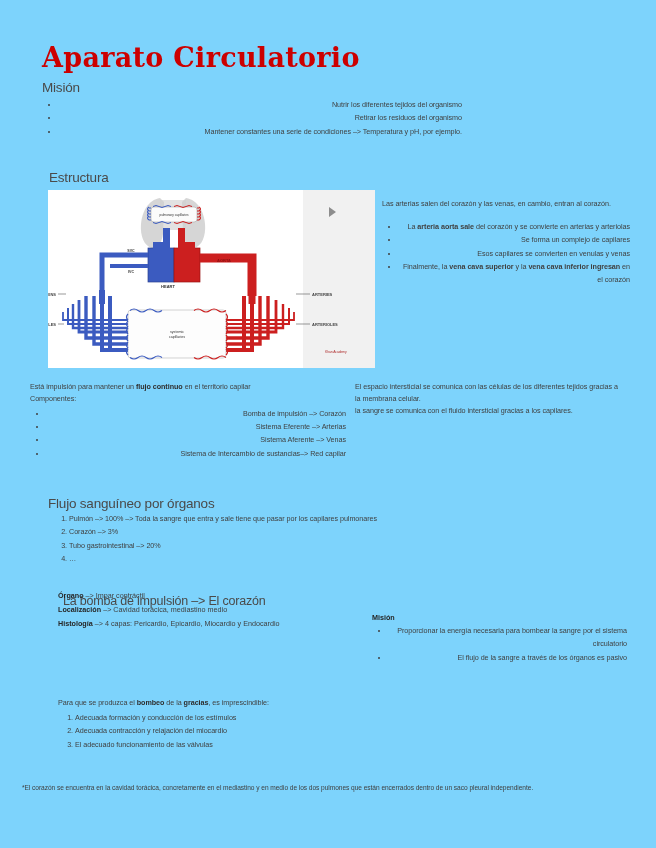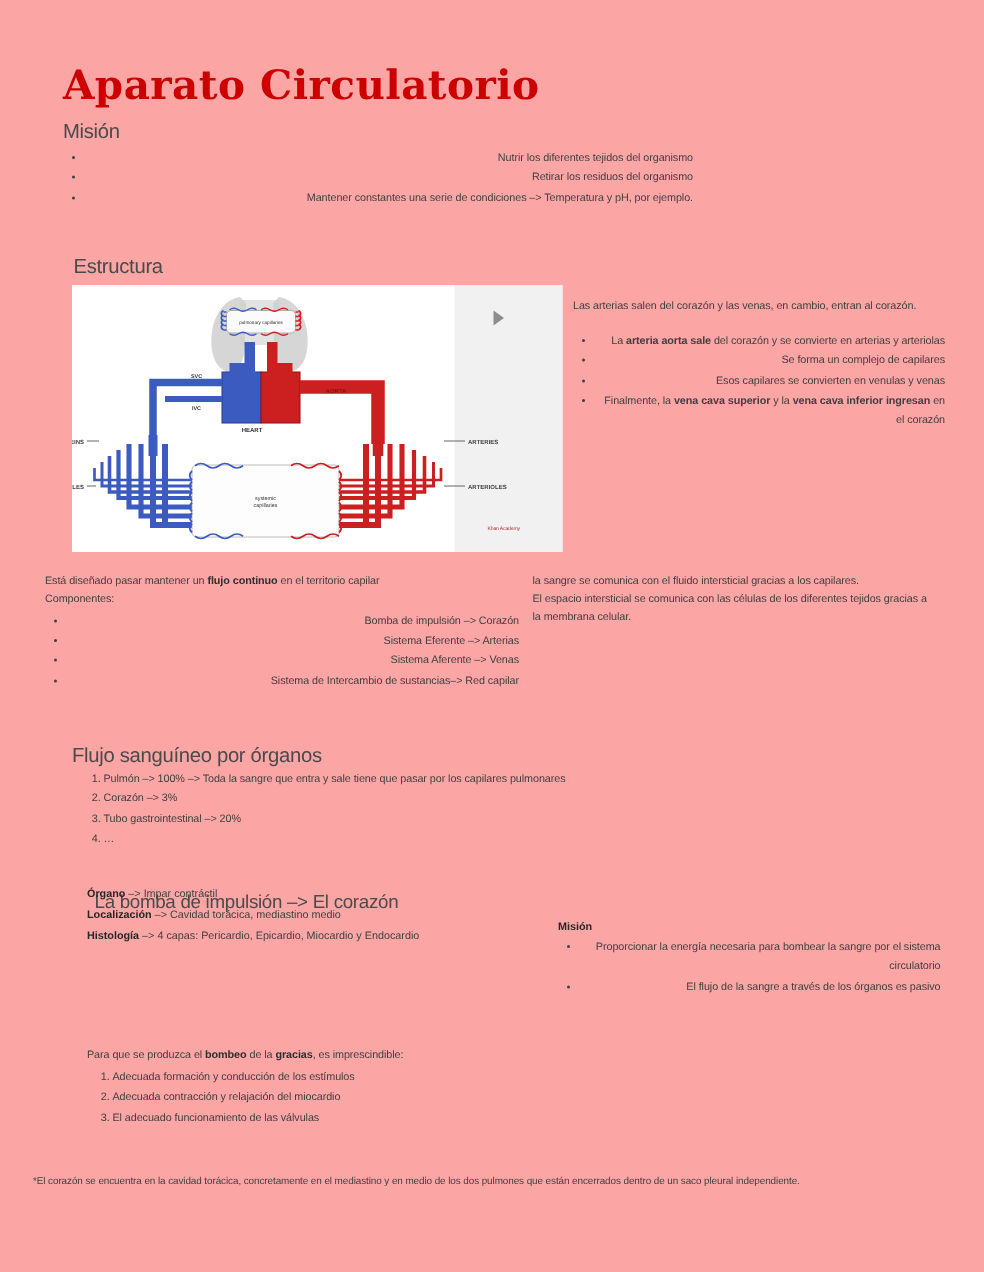--- a/index.html
+++ b/index.html
@@ -8,21 +8,21 @@
     background: #ffffff;
   }
   body {
     font-family: "Liberation Sans", sans-serif;
     color: #3a3a3a;
   }
   .page {
     position: relative;
     width: 656px;
     height: 848px;
-    background: #fca5a5;
+    background: #7dd3fc;
     overflow: hidden;
     box-sizing: border-box;
   }
 
   
   .doc-title {
     position: absolute;
     left: 42px;
     top: 44px;
     font-family: "DejaVu Serif", serif;
@@ -271,33 +271,33 @@
     <div class="body-text">Las arterias salen del corazón y las venas, en cambio, entran al corazón.</div>
     <ul class="bullets" id="right-intro-list">
       <li><span>La </span><b>arteria aorta sale</b><span> del corazón y se convierte en arterias y arteriolas</span></li>
       <li>Se forma un complejo de capilares</li>
       <li>Esos capilares se convierten en venulas y venas</li>
       <li><span>Finalmente, la </span><b>vena cava superior</b><span> y la </span><b>vena cava inferior ingresan</b><span> en el corazón</span></li>
     </ul>
   </div>
 
   <div class="blk" id="flujo-left">
-    <div class="body-text"><span>Está diseñado pasar mantener un </span><b>flujo continuo</b><span> en el territorio capilar</span></div>
+    <div class="body-text"><span>Está impulsión para mantener un </span><b>flujo continuo</b><span> en el territorio capilar</span></div>
     <div class="body-text">Componentes:</div>
     <ul class="bullets">
       <li>Bomba de impulsión –&gt; Corazón</li>
       <li>Sistema Eferente –&gt; Arterias</li>
       <li>Sistema Aferente –&gt; Venas</li>
       <li>Sistema de Intercambio de sustancias–&gt; Red capilar</li>
     </ul>
   </div>
 
   <div class="blk" id="flujo-right">
+    <div class="body-text">El espacio intersticial se comunica con las células de los diferentes tejidos gracias a la membrana celular.</div>
     <div class="body-text">la sangre se comunica con el fluido intersticial gracias a los capilares.</div>
-    <div class="body-text">El espacio intersticial se comunica con las células de los diferentes tejidos gracias a la membrana celular.</div>
   </div>
 
   <div class="blk h2" id="flujo-org-heading">Flujo sanguíneo por órganos</div>
   <div class="blk" id="flujo-org-list">
     <ol class="numbers">
       <li>Pulmón –&gt; 100% –&gt; Toda la sangre que entra y sale tiene que pasar por los capilares pulmonares</li>
       <li>Corazón –&gt; 3%</li>
       <li>Tubo gastrointestinal –&gt; 20%</li>
       <li>…</li>
     </ol>

